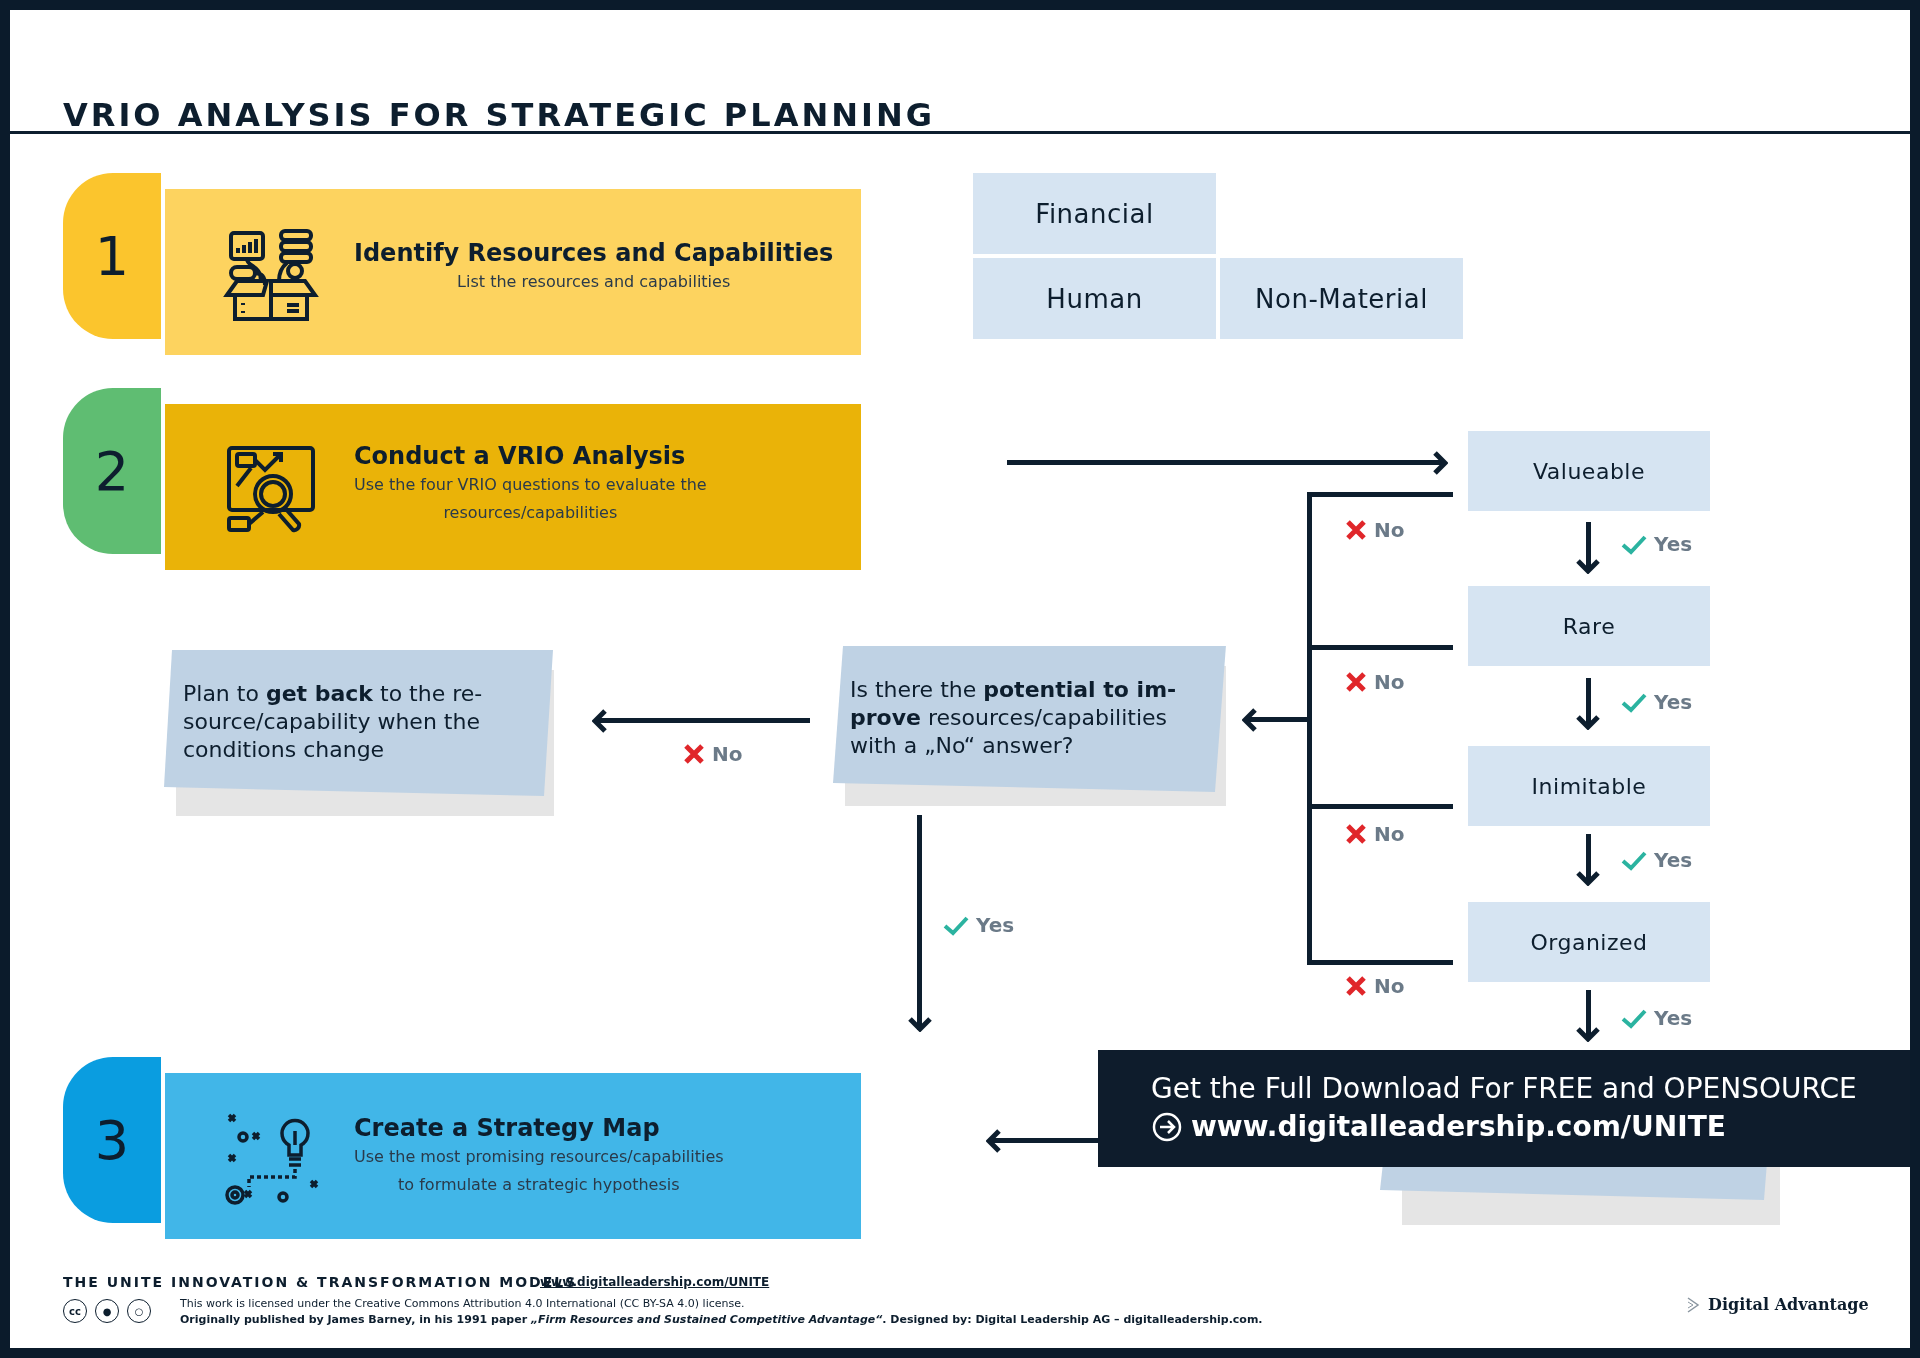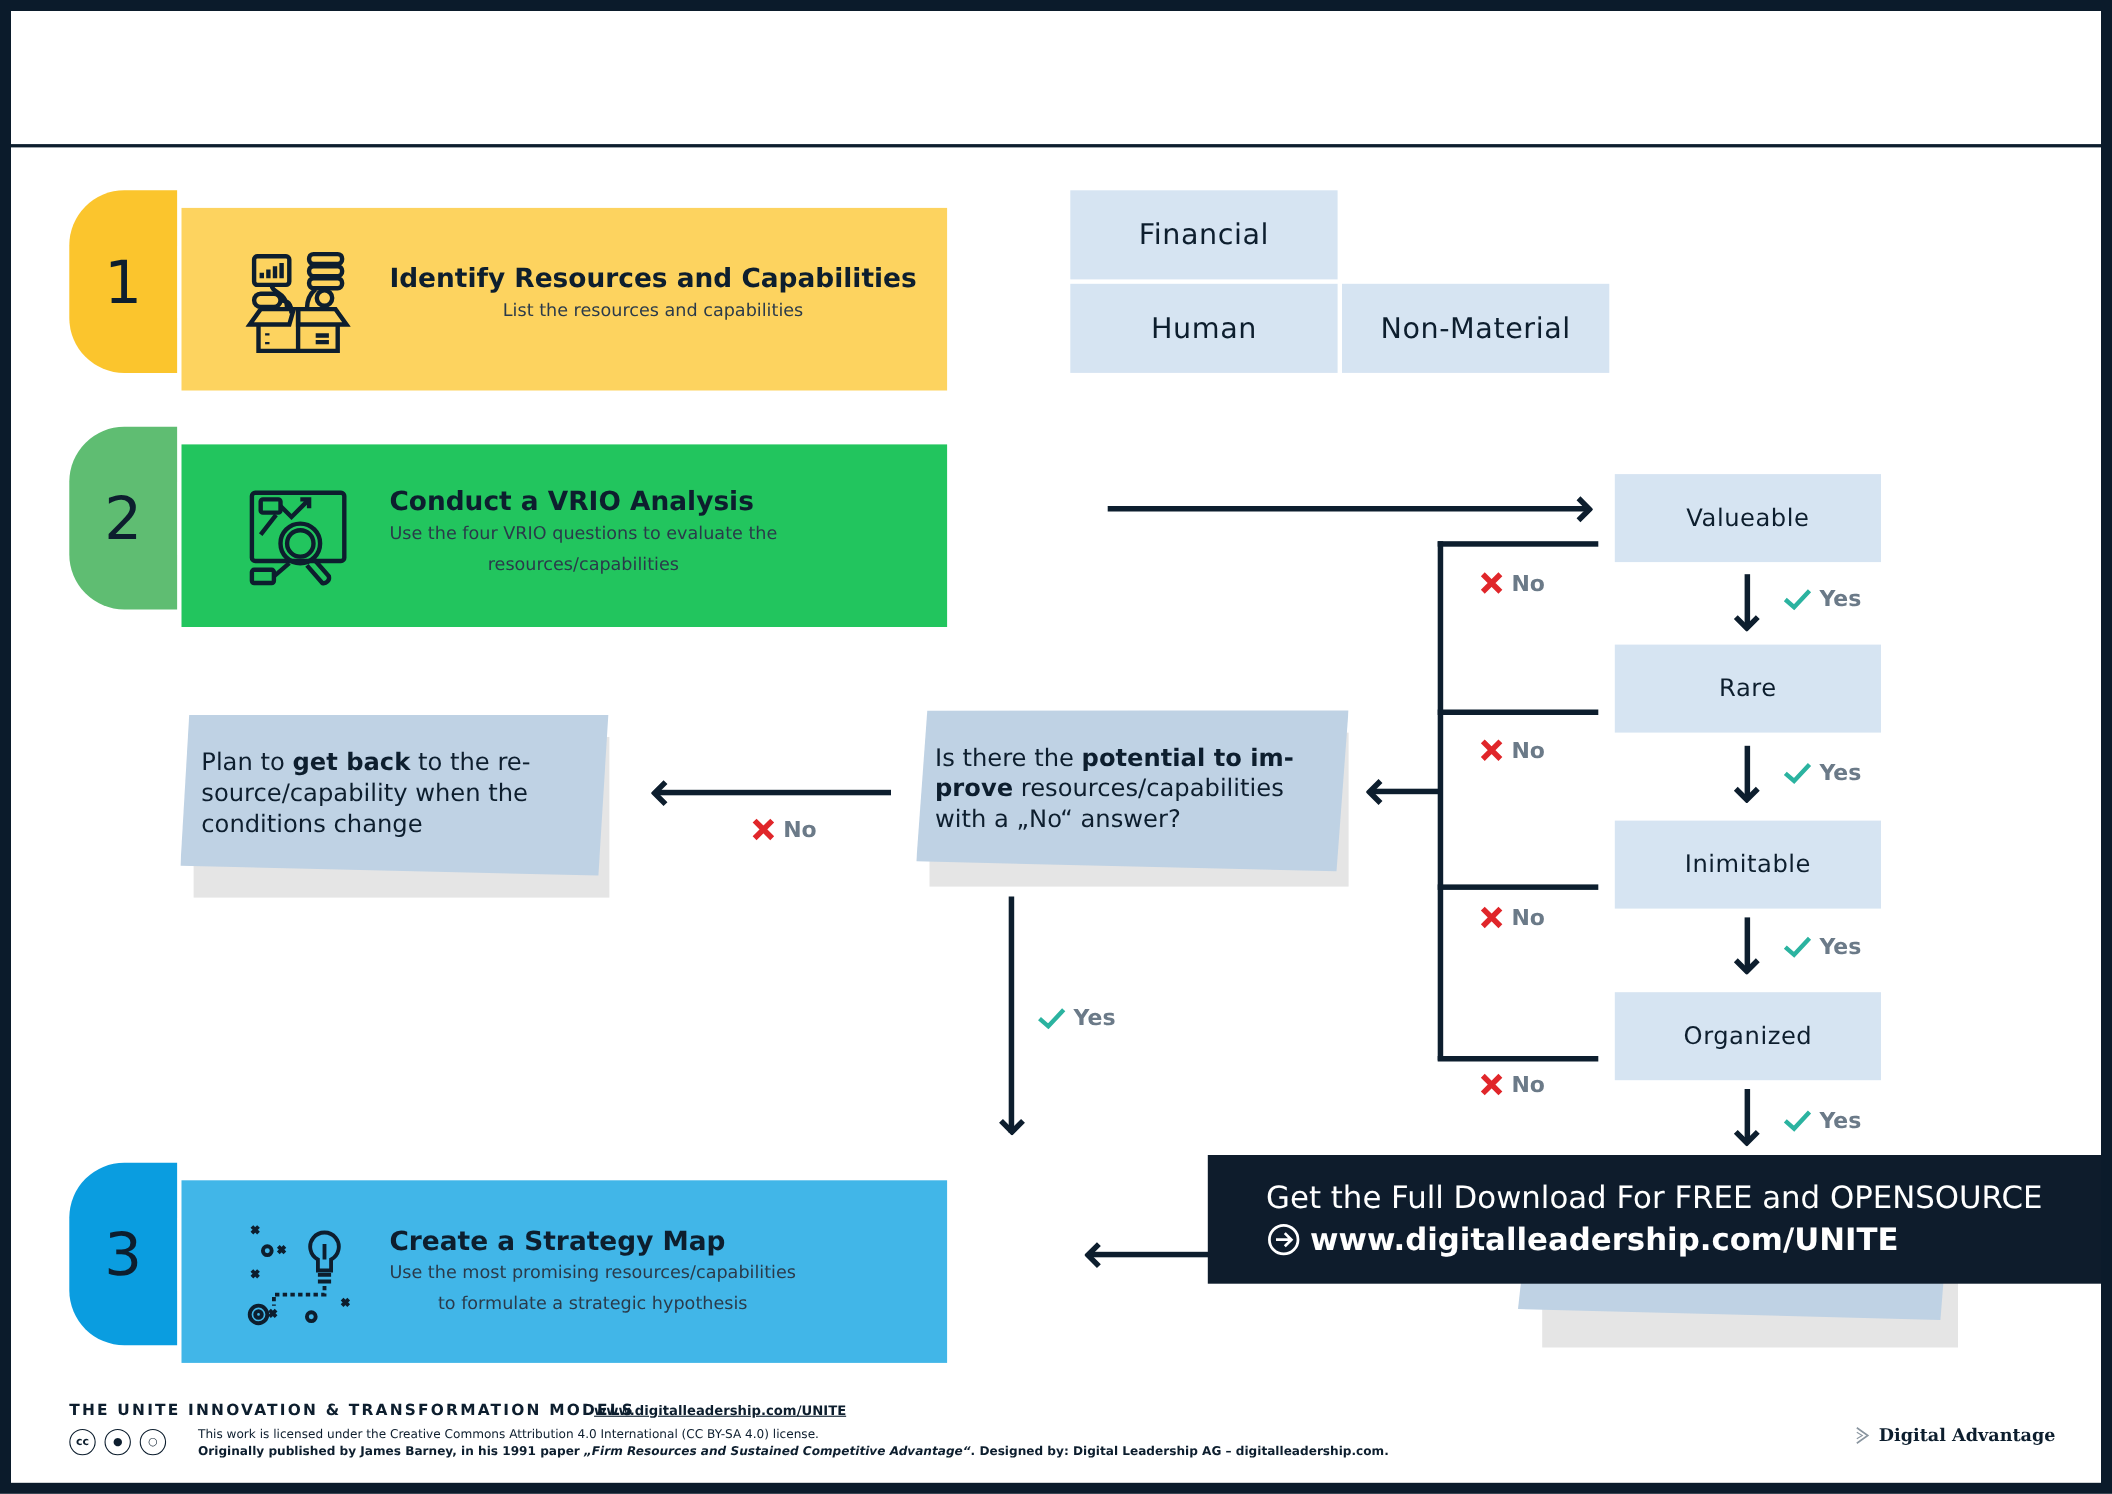--- a/index.html
+++ b/index.html
@@ -39,20 +39,21 @@
   .footer-lic { left: 170px; top: 1286px; font-size: 11px; color: #0d1e2e; line-height: 16px; }
   .cc-icons { left: 53px; top: 1289px; display: flex; gap: 8px; }
   .cc-icons span { width: 24px; height: 24px; border: 1.5px solid #0d1e2e; border-radius: 50%; display: flex; align-items: center; justify-content: center; font-size: 10px; font-weight: bold; }
   .brand { left: 1676px; top: 1285px; font-family: "DejaVu Serif", serif; font-weight: bold; font-size: 16px; color: #0d1e2e; display: flex; align-items: center; gap: 8px; }
 </style>
 </head>
 <body>
 
 <div class="page">
 
+  <div class="abs title">VRIO ANALYSIS FOR STRATEGIC PLANNING</div>
   <div class="abs title-rule"></div>
 
   <div class="step" style="top:163px;">
     <div class="tab" style="background:#fbc52d;">1</div>
     <div class="body" style="background:#fdd35f;">
       <svg class="icon" viewBox="0 0 96 96" fill="none" stroke="#0d1e2e" stroke-width="4">
         <rect x="8" y="6" width="32" height="26" rx="3"></rect>
         <path d="M15 26v-5M21 26v-8M27 26v-11M33 26v-14"></path>
         <rect x="58" y="4" width="30" height="9" rx="4"></rect>
           <rect x="58" y="15" width="30" height="9" rx="4"></rect>
@@ -70,21 +71,21 @@
       </div>
     </div>
   </div>
 
   <div class="grid-cell" style="left:963px; top:163px;">Financial</div>
   <div class="grid-cell" style="left:1210px; top:248px;">Non-Material</div>
   <div class="grid-cell" style="left:963px; top:248px;">Human</div>
 
   <div class="step" style="top:378px;">
     <div class="tab" style="background:#5fbd72;">2</div>
-    <div class="body" style="background:#22c55e;">
+    <div class="body" style="background:#eab308;">
       <svg class="icon" viewBox="0 0 96 96" fill="none" stroke="#0d1e2e" stroke-width="4">
         <rect x="6" y="6" width="84" height="62" rx="3"></rect>
         <rect x="14" y="12" width="18" height="12" rx="2"></rect>
         <path d="M32 18l10 10 16-16M50 12h8v8"></path>
         <circle cx="50" cy="52" r="18"></circle>
         <circle cx="50" cy="52" r="12"></circle>
         <path d="M62 66l14 16a5 5 0 0 1-6 6L56 72"></path>
         <rect x="6" y="76" width="20" height="12" rx="2"></rect>
         <path d="M26 82l14-12M14 44l14-18"></path>
       </svg>

